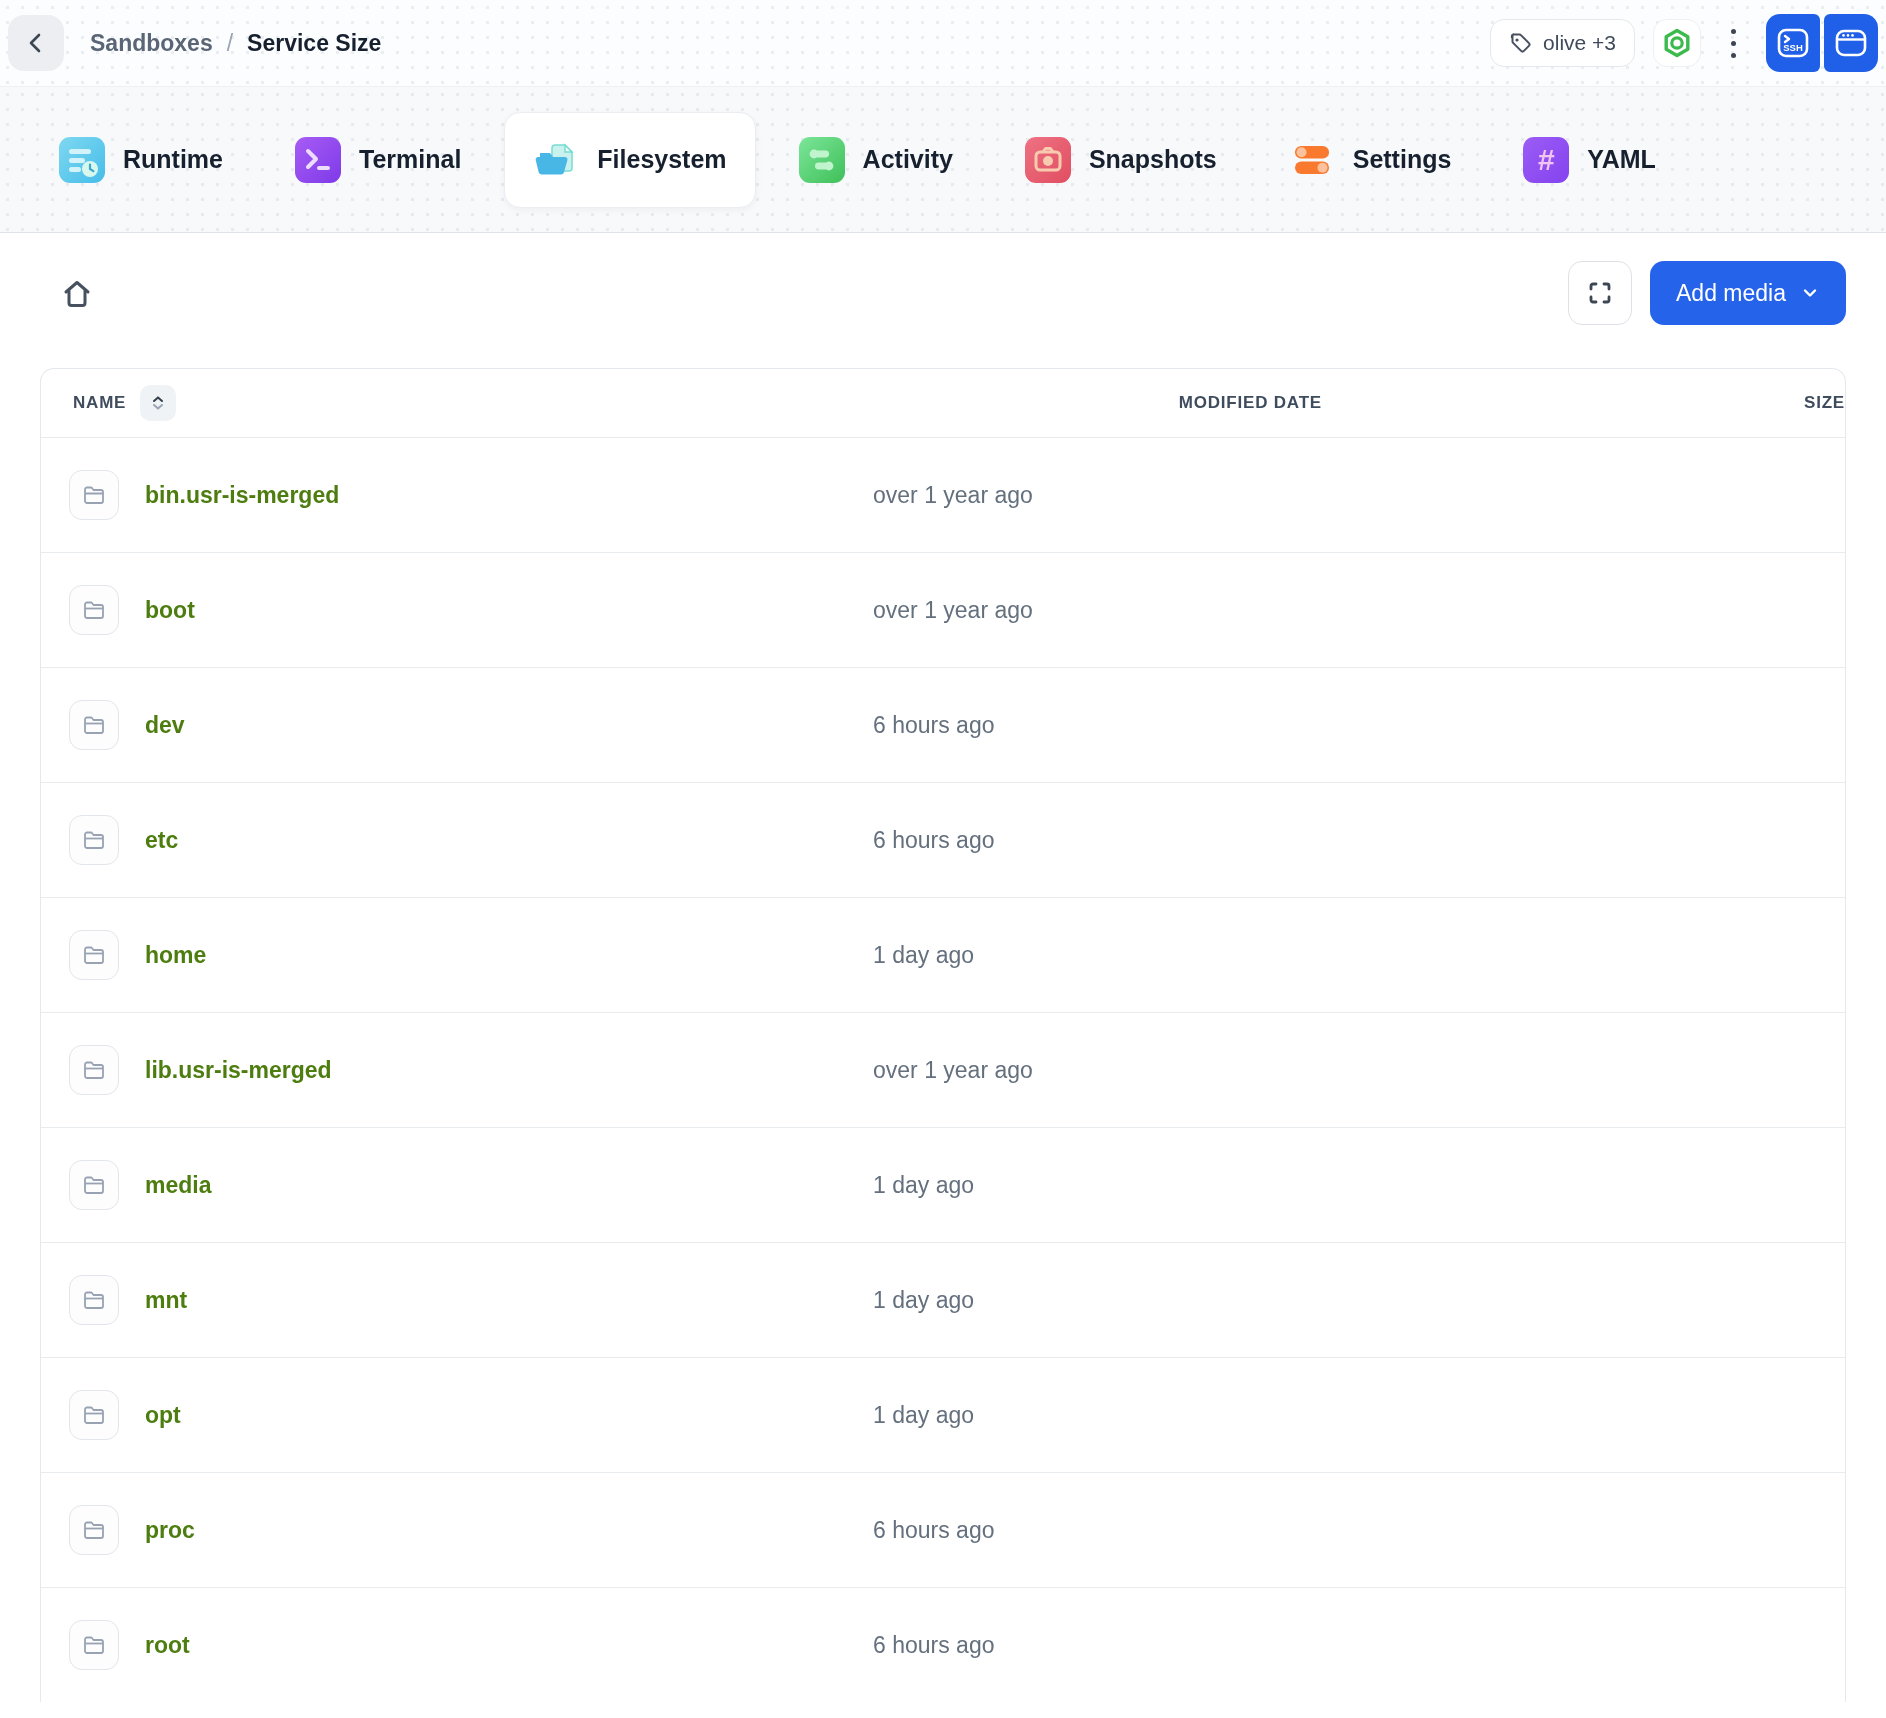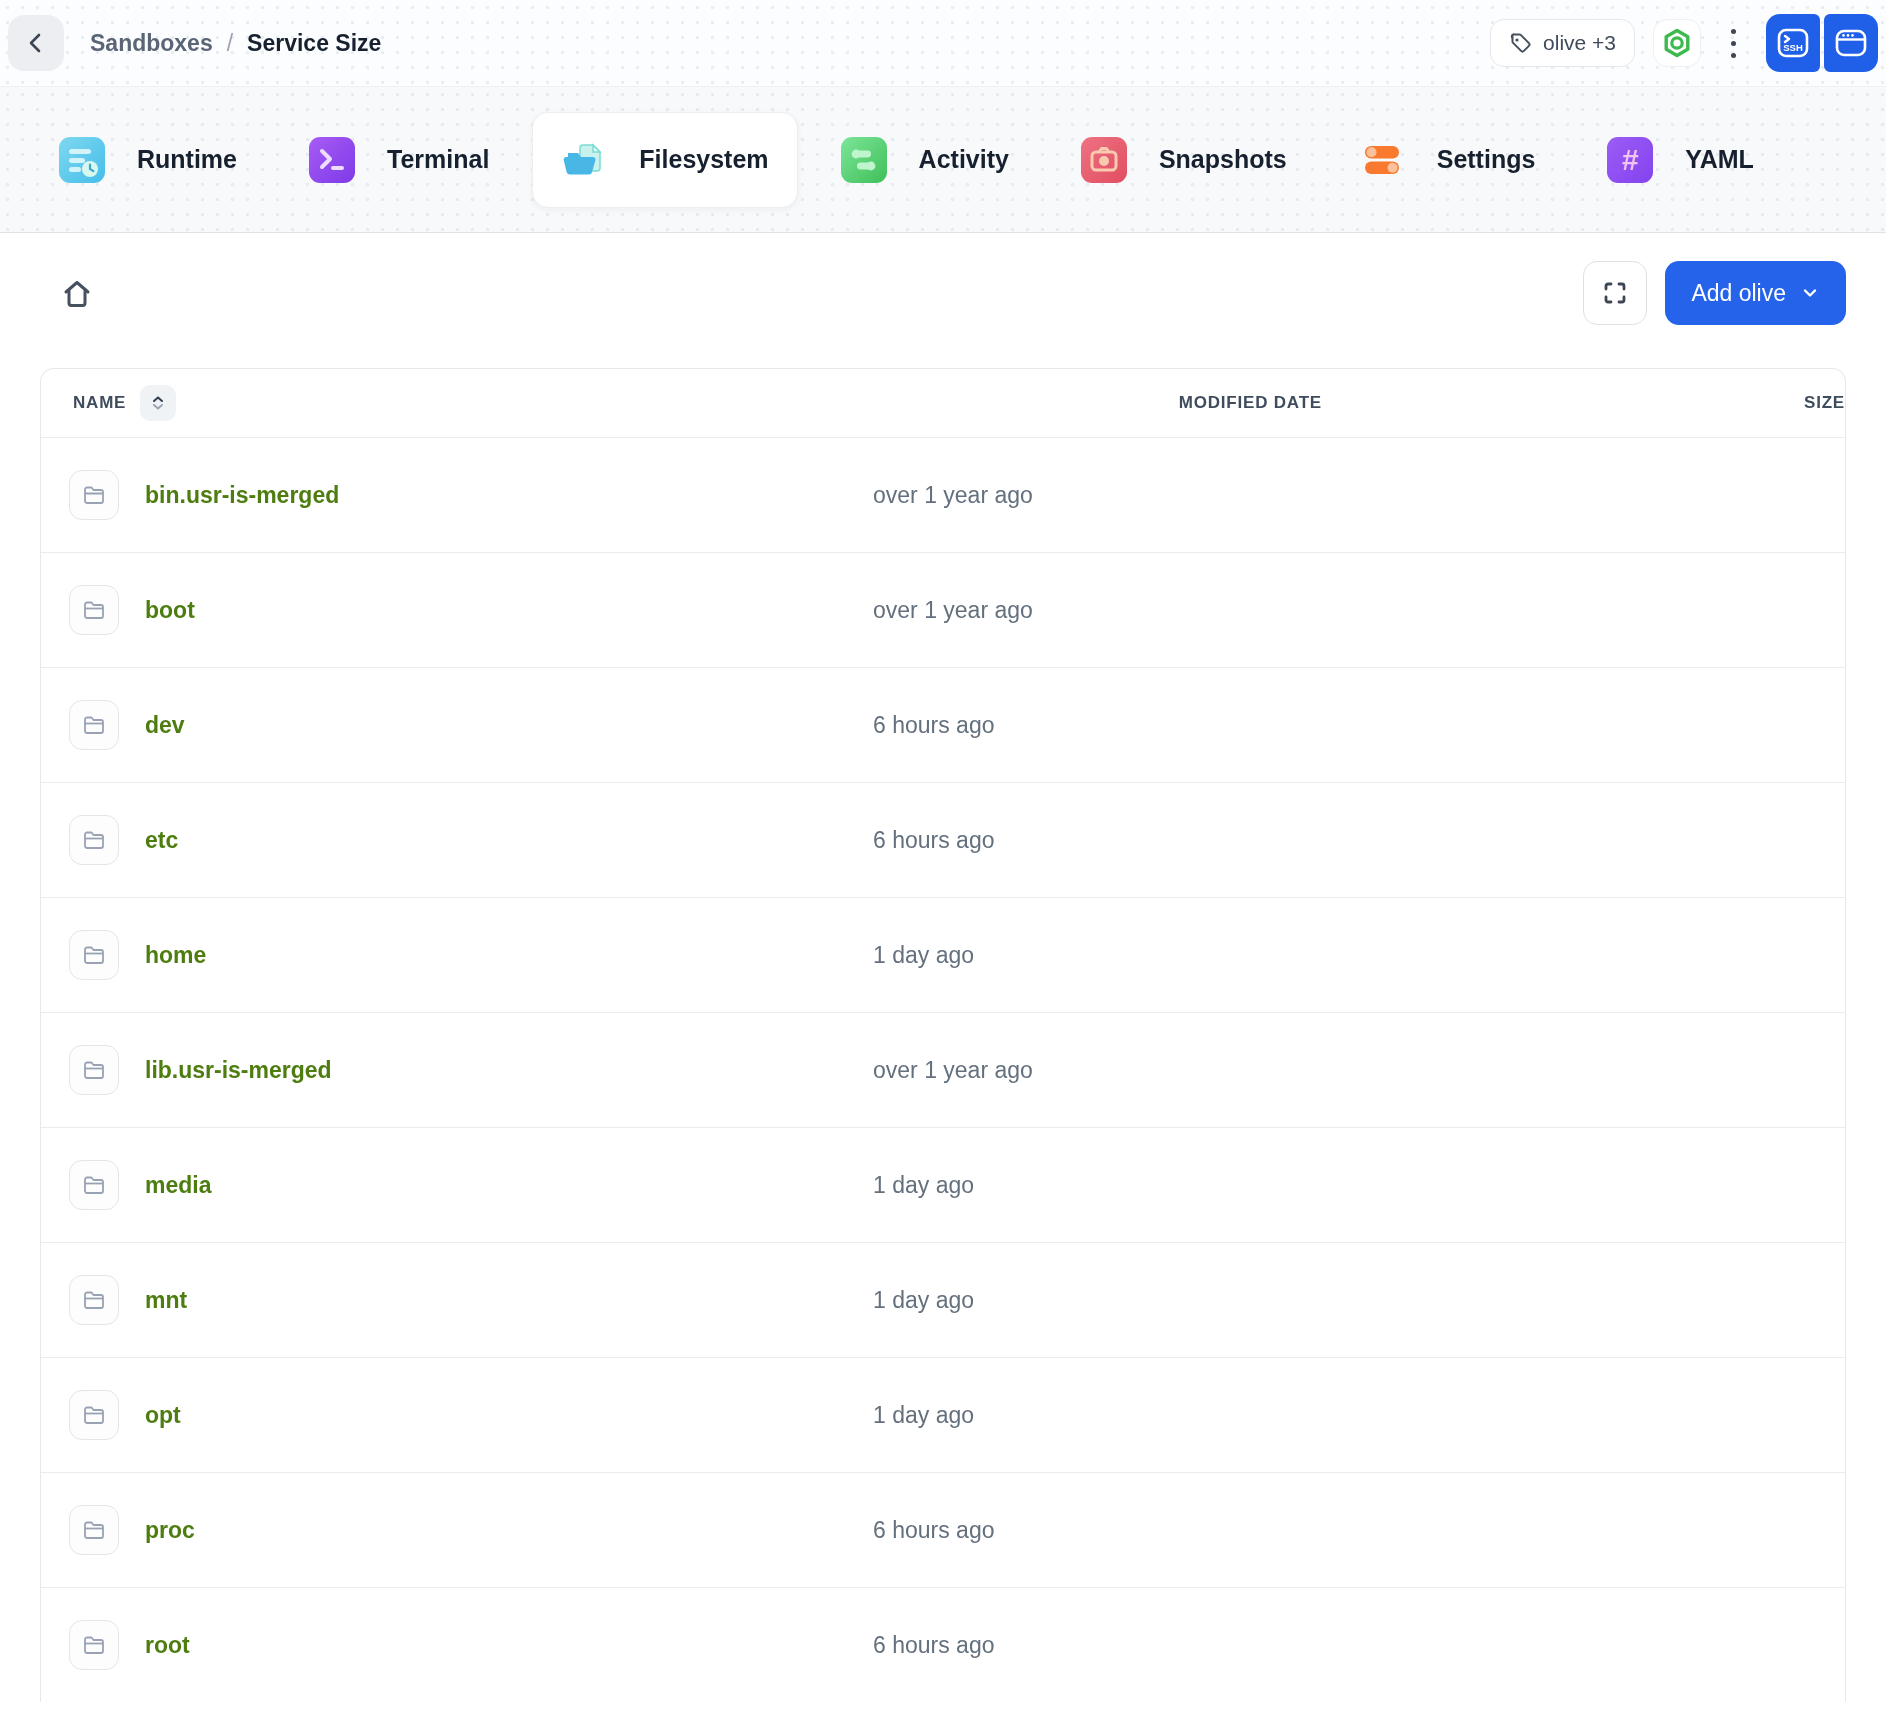--- a/index.html
+++ b/index.html
@@ -56,21 +56,21 @@
   .tabbar {
     height:146px;
     background:#f8f9fb;
     background-image:radial-gradient(#e7eaee 1.5px, transparent 1.5px);
     background-size:15px 15px;
     border-bottom:1px solid #dfe3e8;
     display:flex; align-items:center;
     padding:0 30px; gap:14px;
   }
   .tab {
-    display:flex; align-items:center; gap:32px;
+    display:flex; align-items:center; gap:18px;
     padding:24px 28px; border-radius:16px;
     background:transparent; border:1px solid transparent;
     cursor:pointer; font-size:25px; font-weight:600; color:#16202e;
   }
   .tab.selected {
     background:#ffffff; border:1px solid #ebedf0;
     box-shadow:0 2px 6px rgba(20,30,50,0.05);
   }
   .tab-icon { width:46px; height:46px; border-radius:11px; flex:0 0 auto;
     display:flex; align-items:center; justify-content:center; }
@@ -289,21 +289,21 @@
         <svg width="30" height="30" viewBox="0 0 30 30">
           <g fill="none" stroke="#3c4654" stroke-width="2.8" stroke-linecap="round">
             <path d="M6 11 v-3 a2 2 0 0 1 2 -2 h3"></path>
             <path d="M19 6 h3 a2 2 0 0 1 2 2 v3"></path>
             <path d="M24 19 v3 a2 2 0 0 1 -2 2 h-3"></path>
             <path d="M11 24 h-3 a2 2 0 0 1 -2 -2 v-3"></path>
           </g>
         </svg>
       </button>
       <button class="addfile-btn">
-        <span>Add olive</span>
+        <span>Add media</span>
         <svg width="20" height="20" viewBox="0 0 20 20">
           <path d="M5 7.5 L10 12.5 L15 7.5" fill="none" stroke="#ffffff" stroke-width="2.4" stroke-linecap="round" stroke-linejoin="round"></path>
         </svg>
       </button>
     </div>
   </div>
 
   <section class="table-card">
     <div class="thead">
       <div class="col-name">

